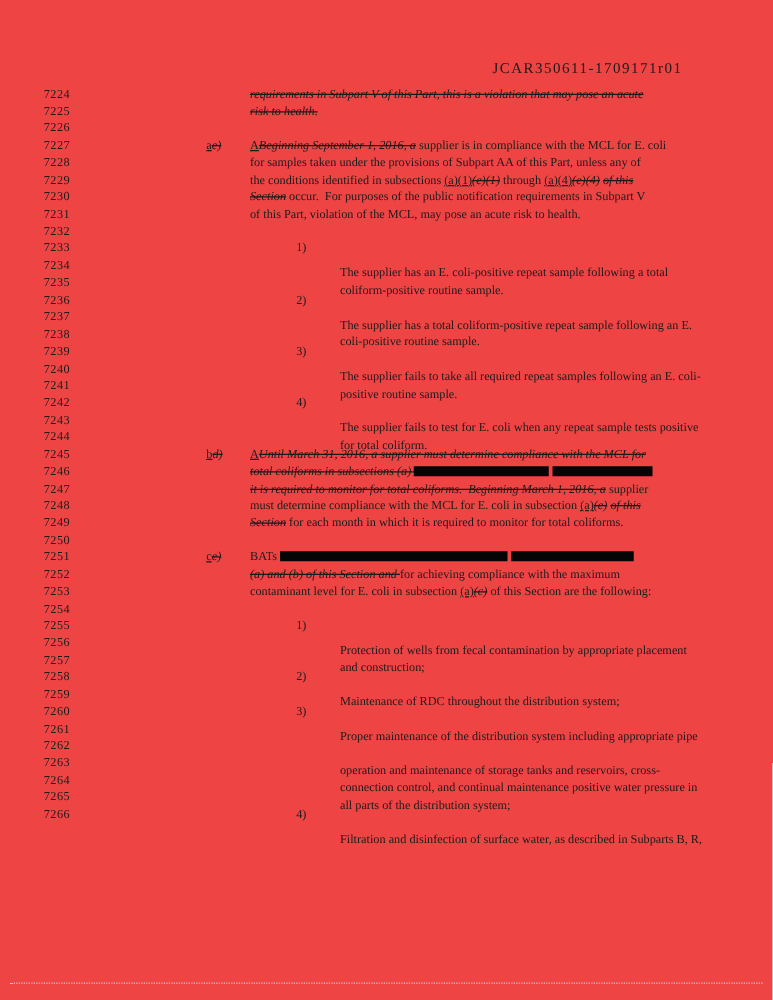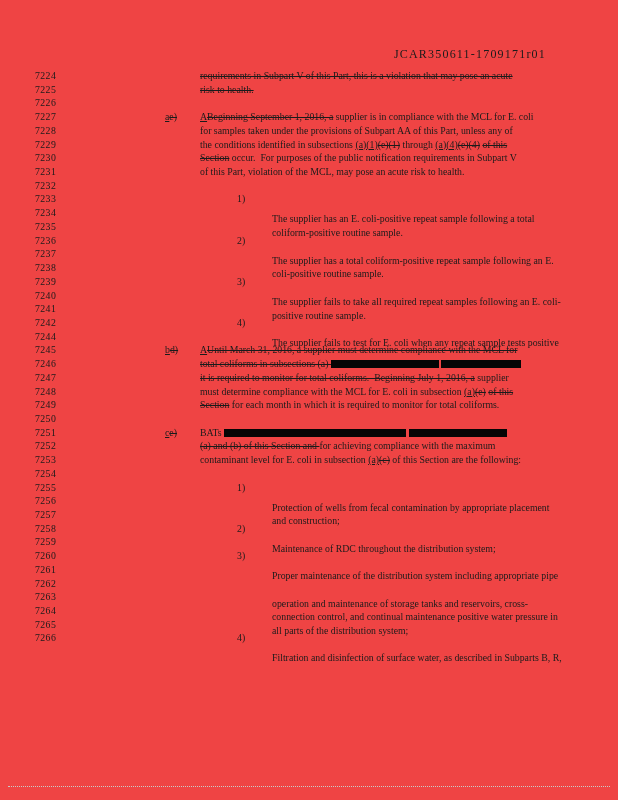--- a/index.html
+++ b/index.html
@@ -16,21 +16,21 @@
   .line { position:relative; height:13.72px; line-height:13.72px; white-space:pre; }
   .num { position:absolute; left:35px; letter-spacing:0.4px; }
   .label { position:absolute; }
   .content { position:absolute; }
   .t-p .label   { left:165px; }
   .t-p .content, .t-pc .content { left:200px; }
   .t-sub .label { left:237px; }
   .t-sub .content, .t-subc .content { left:272px;margin-top:20px; }
   .seg { white-space:pre; }
   .s-n  { }
-  .s-st { text-decoration: line-through; }
+  .s-st { text-decoration: line-through; font-style: italic; }
   .s-u  { text-decoration: underline; text-underline-offset:1px; }
   .s-red {
     display:inline-block; height:8px; background:#050505;
     vertical-align:-1px;
   }
   .page-edge {
     position:absolute; left:8px; right:8px; top:786px;
     border-top:1px dotted #c9c9c9;
   }
 </style>
@@ -52,24 +52,25 @@
       <div class="line t-sub"><span class="num">7233</span><span class="label"><span class="seg s-n">1)</span></span><span class="content"><span class="seg s-n">The supplier has an E. coli-positive repeat sample following a total</span></span></div>
       <div class="line t-subc"><span class="num">7234</span><span class="content"><span class="seg s-n">coliform-positive routine sample.</span></span></div>
       <div class="line t-blank"><span class="num">7235</span></div>
       <div class="line t-sub"><span class="num">7236</span><span class="label"><span class="seg s-n">2)</span></span><span class="content"><span class="seg s-n">The supplier has a total coliform-positive repeat sample following an E.</span></span></div>
       <div class="line t-subc"><span class="num">7237</span><span class="content"><span class="seg s-n">coli-positive routine sample.</span></span></div>
       <div class="line t-blank"><span class="num">7238</span></div>
       <div class="line t-sub"><span class="num">7239</span><span class="label"><span class="seg s-n">3)</span></span><span class="content"><span class="seg s-n">The supplier fails to take all required repeat samples following an E. coli-</span></span></div>
       <div class="line t-subc"><span class="num">7240</span><span class="content"><span class="seg s-n">positive routine sample.</span></span></div>
       <div class="line t-blank"><span class="num">7241</span></div>
       <div class="line t-sub"><span class="num">7242</span><span class="label"><span class="seg s-n">4)</span></span><span class="content"><span class="seg s-n">The supplier fails to test for E. coli when any repeat sample tests positive</span></span></div>
+      <div class="line t-subc"><span class="num">7243</span><span class="content"><span class="seg s-n">for total coliform.</span></span></div>
       <div class="line t-blank"><span class="num">7244</span></div>
       <div class="line t-p"><span class="num">7245</span><span class="label"><span class="seg s-u">b</span><span class="seg s-st">d)</span></span><span class="content"><span class="seg s-u">A</span><span class="seg s-st">Until March 31, 2016, a supplier must determine compliance with the MCL for</span></span></div>
       <div class="line t-pc"><span class="num">7246</span><span class="content"><span class="seg s-st">total coliforms in subsections (a) </span><span class="seg s-red" style="width: 108px;"></span><span class="seg s-n"> </span><span class="seg s-red" style="width: 80px;"></span></span></div>
-      <div class="line t-pc"><span class="num">7247</span><span class="content"><span class="seg s-st">it is required to monitor for total coliforms.  Beginning July 1, 2016, a</span><span class="seg s-n"> supplier</span></span></div>
+      <div class="line t-pc"><span class="num">7247</span><span class="content"><span class="seg s-st">it is required to monitor for total coliforms.  Beginning March 1, 2016, a</span><span class="seg s-n"> supplier</span></span></div>
       <div class="line t-pc"><span class="num">7248</span><span class="content"><span class="seg s-n">must determine compliance with the MCL for E. coli in subsection </span><span class="seg s-u">(a)</span><span class="seg s-st">(e)</span><span class="seg s-n"> </span><span class="seg s-st">of this</span></span></div>
       <div class="line t-pc"><span class="num">7249</span><span class="content"><span class="seg s-st">Section</span><span class="seg s-n"> for each month in which it is required to monitor for total coliforms.</span></span></div>
       <div class="line t-blank"><span class="num">7250</span></div>
       <div class="line t-p"><span class="num">7251</span><span class="label"><span class="seg s-u">c</span><span class="seg s-st">e)</span></span><span class="content"><span class="seg s-n">BATs </span><span class="seg s-red" style="width: 182px;"></span><span class="seg s-n"> </span><span class="seg s-red" style="width: 98px;"></span></span></div>
       <div class="line t-pc"><span class="num">7252</span><span class="content"><span class="seg s-st">(a) and (b) of this Section and </span><span class="seg s-n">for achieving compliance with the maximum</span></span></div>
       <div class="line t-pc"><span class="num">7253</span><span class="content"><span class="seg s-n">contaminant level for E. coli in subsection </span><span class="seg s-u">(a)</span><span class="seg s-st">(c)</span><span class="seg s-n"> of this Section are the following:</span></span></div>
       <div class="line t-blank"><span class="num">7254</span></div>
       <div class="line t-sub"><span class="num">7255</span><span class="label"><span class="seg s-n">1)</span></span><span class="content"><span class="seg s-n">Protection of wells from fecal contamination by appropriate placement</span></span></div>
       <div class="line t-subc"><span class="num">7256</span><span class="content"><span class="seg s-n">and construction;</span></span></div>
       <div class="line t-blank"><span class="num">7257</span></div>

